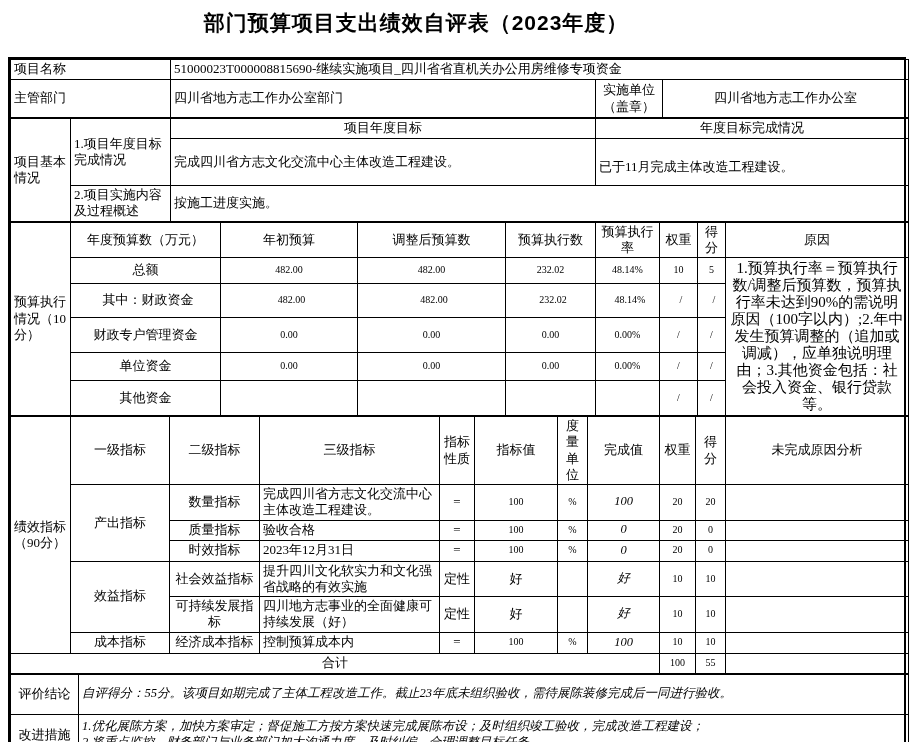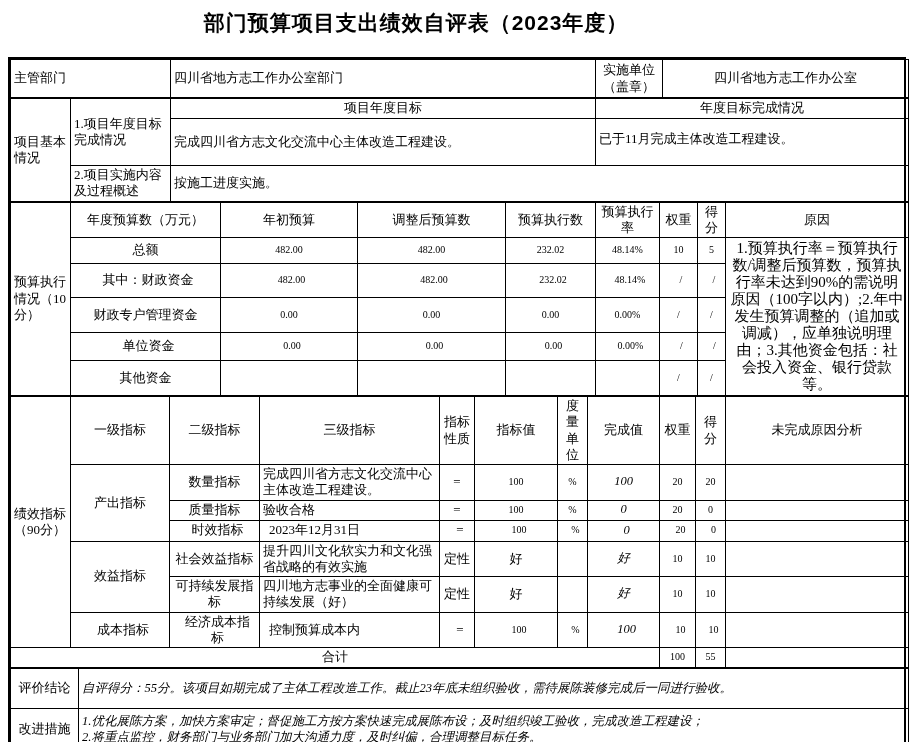--- a/index.html
+++ b/index.html
@@ -14,21 +14,21 @@
   .tbl-wrap { position: absolute; left: 8px; top: 57px; width: 898px; border: 2px solid #000; background: #fff; }
   table { width: 100%; border-collapse: collapse; table-layout: fixed; }
   td { border: 1px solid #000; font-size: 13px; line-height: 1.25; padding: 1px 3px; vertical-align: middle; overflow: hidden; }
   .c { text-align: center; }
   .l { text-align: left; }
   .pre { white-space: pre-line; font-family: Liberation Serif, serif; }
   .it { font-style: italic; font-size: 12.5px; }
   .note { font-size: 15px; line-height: 17px; text-align: center; vertical-align: top; padding: 2px 4px; }
   .num { font-size: 10px; }
   
-  .h20 td { height: 20px; } .h21 td { height: 21px; padding-left: 9px; } .h26 td { height: 26px; padding-left: 8px; }
+  .h20 td { height: 20px; } .h21 td { height: 21px; } .h26 td { height: 26px; padding-left: 8px; }
   .h27 td { height: 27px; } .h30 td { height: 30px; } .h31 td { height: 31px; }
   .h33 td { height: 33px; } .h38 td { height: 38px; } .h40 td { height: 40px; }
   .h42 td { height: 42px; } .h47 td { height: 47px; }
 </style>
 </head>
 <body>
 
 <div class="page">
 
   <div class="doc-title">部门预算项目支出绩效自评表（2023年度）</div>
@@ -36,20 +36,24 @@
   <div class="tbl-wrap">
 
     <table>
       <colgroup>
           <col style="width:160px">
           <col style="width:425px">
           <col style="width:67px">
           <col style="width:246px">
         </colgroup>
       <tbody>
+          <tr class="h20">
+        <td class="l">项目名称</td>
+        <td class="l" colspan="3">51000023T000008815690-继续实施项目_四川省省直机关办公用房维修专项资金</td>
+      </tr>
       <tr class="h38">
         <td class="l">主管部门</td>
         <td class="l">四川省地方志工作办公室部门</td>
         <td class="c pre">实施单位
 （盖章）</td>
         <td class="c">四川省地方志工作办公室</td>
       </tr>
     </tbody>
       </table>
 
@@ -62,21 +66,21 @@
         </colgroup>
       <tbody>
           <tr class="h20">
         <td class="l" rowspan="3">项目基本情况</td>
         <td class="l" rowspan="2">1.项目年度目标完成情况</td>
         <td class="c">项目年度目标</td>
         <td class="c">年度目标完成情况</td>
       </tr>
       <tr class="h47">
         <td class="l">完成四川省方志文化交流中心主体改造工程建设。</td>
-        <td class="l" style="vertical-align:top; padding-top:12px;">已于11月完成主体改造工程建设。</td>
+        <td class="l" style="vertical-align:top; padding-top:20px;">已于11月完成主体改造工程建设。</td>
       </tr>
       <tr class="h33">
         <td class="l">2.项目实施内容及过程概述</td>
         <td class="l" colspan="2">按施工进度实施。</td>
       </tr>
     </tbody>
       </table>
 
     <table>
       <colgroup>

